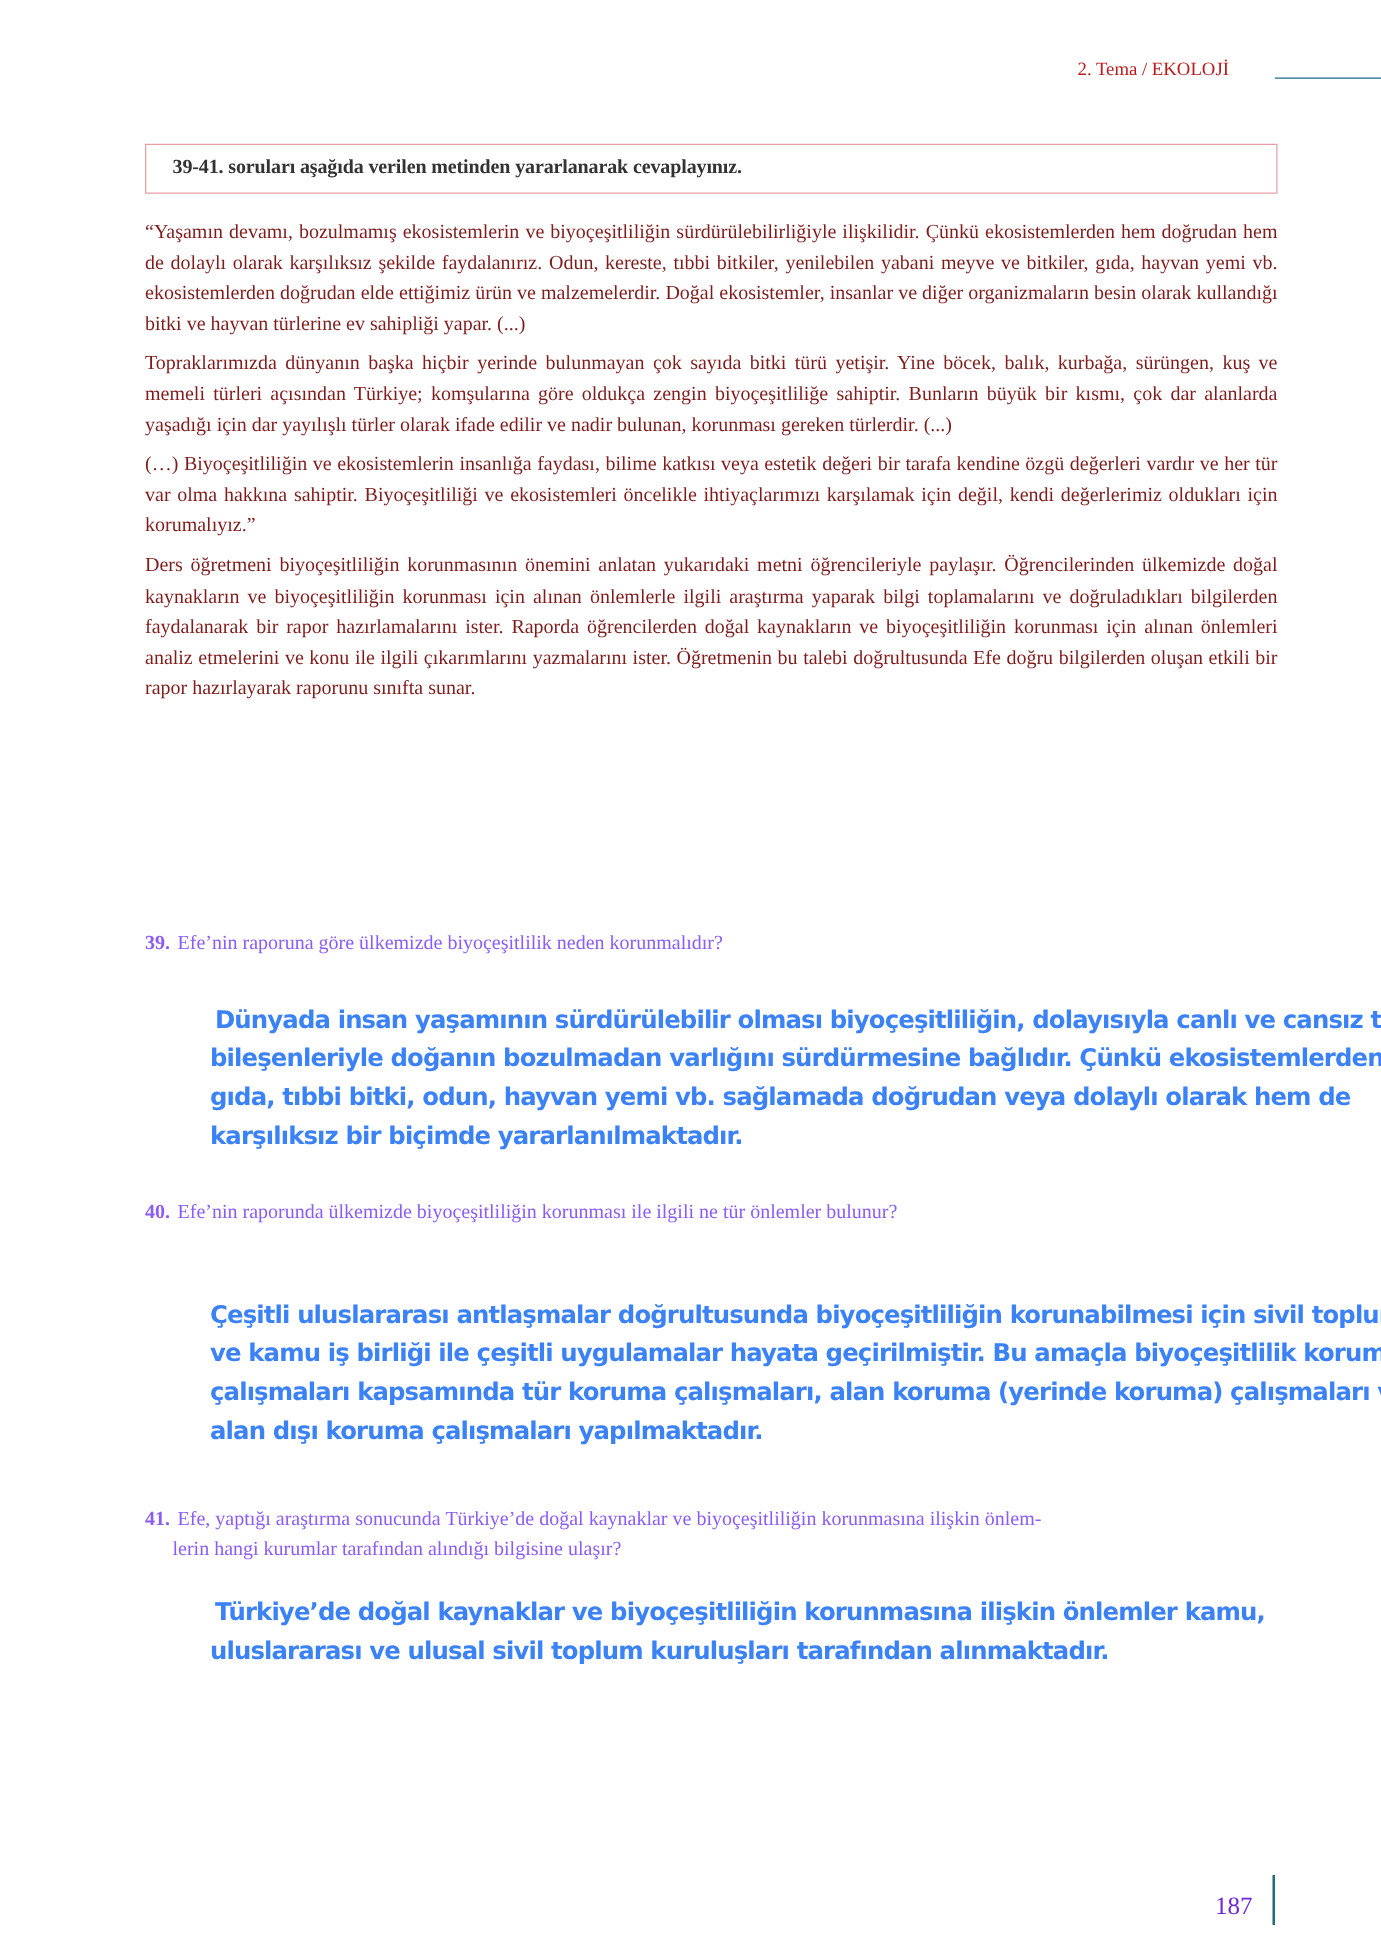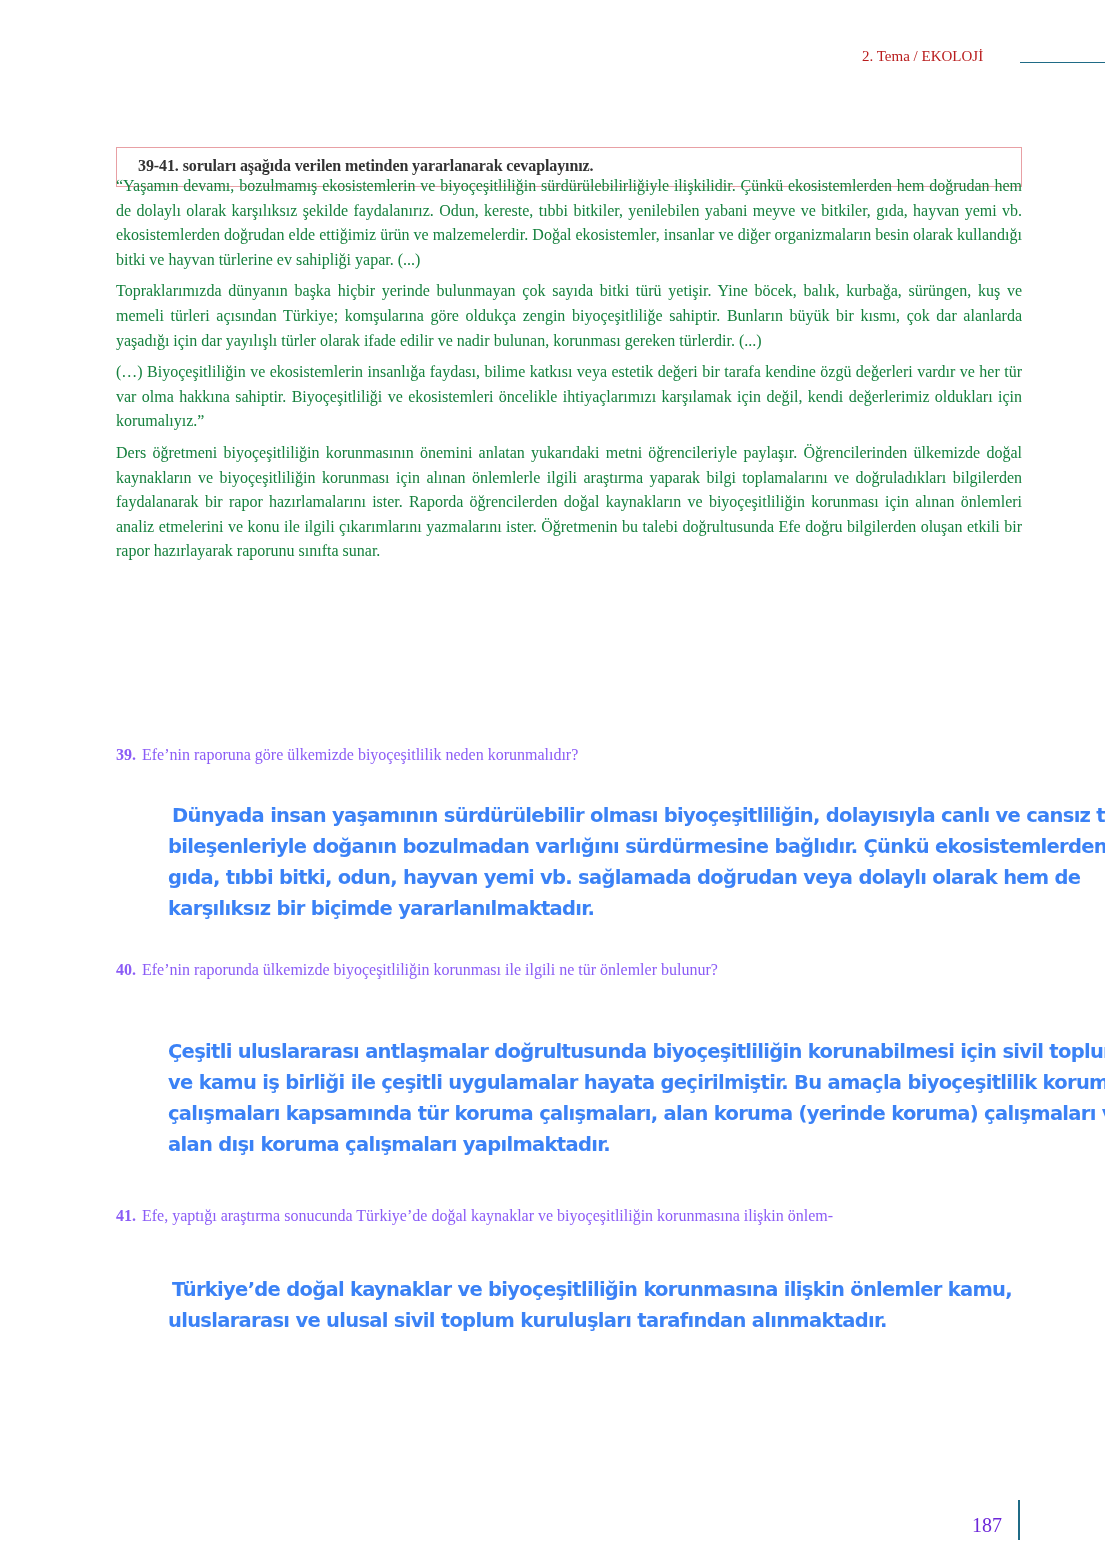--- a/index.html
+++ b/index.html
@@ -1,21 +1,21 @@
 <!DOCTYPE html>
 <html><head>
 <meta charset="utf-8">
 <style>
   html, body { margin: 0; padding: 0; background: #ffffff; }
   body { width: 1105px; height: 1559px; position: relative; overflow: hidden; }
   .header { position: absolute; top: 48px; left: 862px; font-family: "Liberation Serif", serif; font-size: 15px; color: #b91c1c; }
   .header-rule { position: absolute; top: 62px; left: 1020px; width: 85px; height: 1px; background: #1f6b86; }
-  .instr-box { position: absolute; left: 116px; top: 115px; width: 906px; height: 40px; border: 1.5px solid #e8a0a4; box-sizing: border-box; margin-top: 32px; }
+  .instr-box { position: absolute; left: 116px; top: 115px; width: 906px; height: 40px; border: 1.5px solid #e8a0a4; box-sizing: border-box; }
   .instr-text { position: absolute; left: 21px; top: 9px; font-family: "Liberation Serif", serif; font-weight: bold; font-size: 16px; color: #333; letter-spacing: -0.1px; }
-  .passage { position: absolute; left: 116px; top: 174px; width: 906px; font-family: "Liberation Serif", serif; font-size: 16px; line-height: 24.6px; color: #15803d; text-align: justify; }
+  .passage { position: absolute; left: 116px; top: 174px; width: 906px; font-family: "Liberation Serif", serif; font-size: 16px; line-height: 24.6px; color: #7f1d1d; text-align: justify; }
   .passage p { margin: 0 0 7px 0; }
   .question { position: absolute; left: 116px; width: 906px; font-family: "Liberation Serif", serif; font-size: 16px; line-height: 24px; color: #8b5cf6; }
   .question .num { font-weight: bold; margin-right: 6px; }
   .question .cont { padding-left: 22px; display: block; }
   .answer { position: absolute; left: 120px; width: 970px; font-family: "DejaVu Sans", sans-serif; font-weight: bold; font-size: 19.5px; line-height: 31px; color: #3b82f6; letter-spacing: -0.7px; margin-left: 48px; }
   .page-num { position: absolute; left: 972px; top: 1514px; font-family: "Liberation Serif", serif; font-size: 20px; color: #6d28d9; }
   .page-rule { position: absolute; left: 1018px; top: 1500px; width: 1.5px; height: 40px; background: #1f6b86; }
 </style>
 </head>
 <body>
@@ -39,17 +39,18 @@
 </div>
 <div class="answer" style="top:800px; text-indent:4px;">Dünyada insan yaşamının sürdürülebilir olması biyoçeşitliliğin, dolayısıyla canlı ve cansız tüm bileşenleriyle doğanın bozulmadan varlığını sürdürmesine bağlıdır. Çünkü ekosistemlerden gıda, tıbbi bitki, odun, hayvan yemi vb. sağlamada doğrudan veya dolaylı olarak hem de karşılıksız bir biçimde yararlanılmaktadır.</div>
 
 <div class="question" style="top:958px;">
   <span class="num">40.</span><span>Efe’nin raporunda ülkemizde biyoçeşitliliğin korunması ile ilgili ne tür önlemler bulunur?</span>
 </div>
 <div class="answer" style="top:1036px;">Çeşitli uluslararası antlaşmalar doğrultusunda biyoçeşitliliğin korunabilmesi için sivil toplum ve kamu iş birliği ile çeşitli uygulamalar hayata geçirilmiştir. Bu amaçla biyoçeşitlilik koruma çalışmaları kapsamında tür koruma çalışmaları, alan koruma (yerinde koruma) çalışmaları ve alan dışı koruma çalışmaları yapılmaktadır.</div>
 
 <div class="question" style="top:1204px;">
   <span class="num">41.</span><span>Efe, yaptığı araştırma sonucunda Türkiye’de doğal kaynaklar ve biyoçeşitliliğin korunmasına ilişkin önlem-</span>
+  <span class="cont">lerin hangi kurumlar tarafından alındığı bilgisine ulaşır?</span>
 </div>
 <div class="answer" style="top:1274px; text-indent:4px;">Türkiye’de doğal kaynaklar ve biyoçeşitliliğin korunmasına ilişkin önlemler kamu, uluslararası ve ulusal sivil toplum kuruluşları tarafından alınmaktadır.</div>
 
 <div class="page-num">187</div>
 <div class="page-rule"></div>
 
 </body></html>

